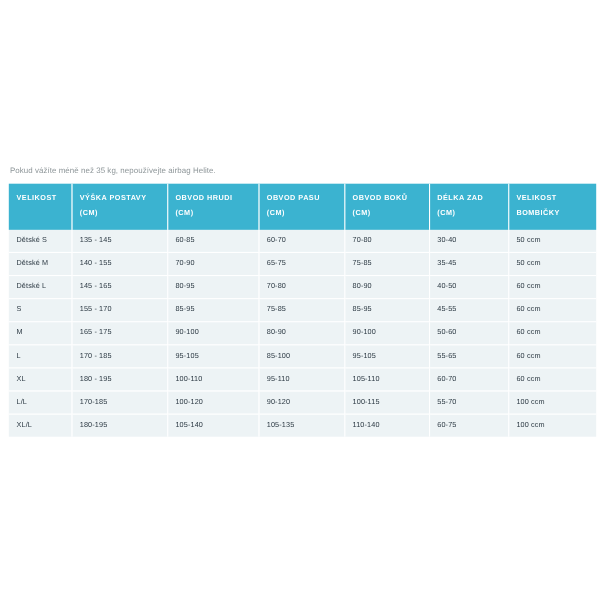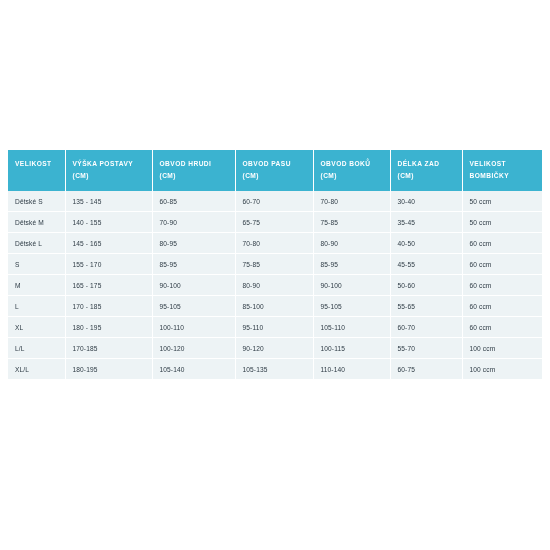--- a/index.html
+++ b/index.html
@@ -87,20 +87,21 @@
   col.c4 { width: 77px; }
   col.c5 { width: 72px; }
   col.c6 { width: 80px; }
 </style>
 </head>
 <body>
 
 <div id="page">
   <div id="content">
 
+    <div class="intro-note">Pokud vážíte méně než 35 kg, nepoužívejte airbag Helite.</div>
 
     <table class="size-table">
       <colgroup>
         <col class="c0">
           <col class="c1">
           <col class="c2">
           <col class="c3">
         <col class="c4">
           <col class="c5">
           <col class="c6">

